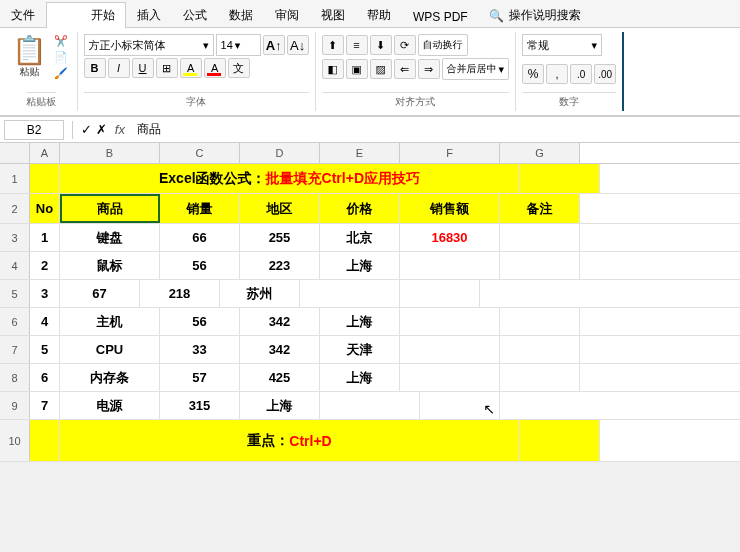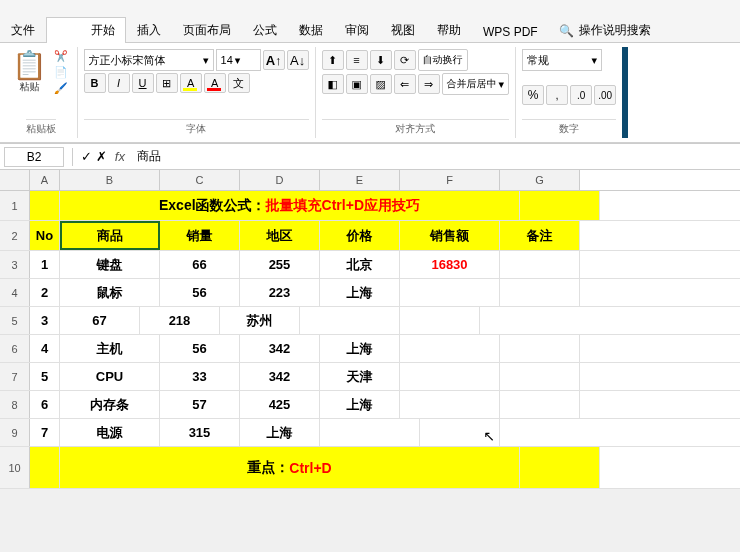--- a/index.html
+++ b/index.html
@@ -1,20 +1,20 @@
 <!DOCTYPE html>
 <html><head>
   <meta charset="utf-8">
   <style>
     * { margin: 0; padding: 0; box-sizing: border-box; }
     body { font-family: '方正小标宋简体', 'SimSun', '宋体', sans-serif; font-size: 13px; background: #f0f0f0; width: 740px; height: 552px; overflow: hidden; }
 
     
     .ribbon { background: #fff; border-bottom: 1px solid #ccc; }
-    .ribbon-tabs { display: flex; background: #f5f5f5; border-bottom: 1px solid #ccc; height: 43px; align-items: flex-end; }
+    .ribbon-tabs { display: flex; background: #f5f5f5; border-bottom: 1px solid #ccc; height: 28px; align-items: flex-end; }
     .ribbon-tab { padding: 4px 10px; font-size: 12px; cursor: pointer; border: 1px solid transparent; border-bottom: none; margin-bottom: -1px; background: transparent; }
     .ribbon-tab.active { background: #fff; border-color: #ccc; border-bottom-color: #fff; color: #000; padding-left: 44px; }
 
     .ribbon-body { display: flex; align-items: stretch; padding: 4px 6px; background: #fff; border-bottom: 1px solid #d0d0d0; min-height: 72px; }
 
     
     .formula-bar { display: flex; align-items: center; background: #fff; border-bottom: 1px solid #ccc; height: 26px; padding: 0 4px; gap: 4px; }
     .cell-ref { width: 60px; height: 20px; border: 1px solid #ccc; text-align: center; font-size: 12px; padding: 0 4px; }
     .formula-divider { width: 1px; height: 18px; background: #ccc; margin: 0 4px; }
     .fx-label { font-style: italic; font-size: 13px; color: #555; margin: 0 4px; }
@@ -54,40 +54,39 @@
     .paste-sub { display: flex; flex-direction: column; gap: 1px; margin-left: 4px; }
     .paste-sub-btn { font-size: 11px; cursor: pointer; padding: 1px 3px; }
 
     .font-group { padding: 2px 6px; border-right: 1px solid #ddd; display: flex; flex-direction: column; gap: 2px; min-width: 140px; }
     .font-row { display: flex; align-items: center; gap: 2px; }
     .font-format-row { display: flex; align-items: center; gap: 2px; }
 
     .align-group { padding: 2px 6px; border-right: 1px solid #ddd; display: flex; flex-direction: column; gap: 2px; min-width: 120px; }
     .align-row { display: flex; align-items: center; gap: 2px; }
 
-    .num-group { padding: 2px 6px; border-right: 6px solid #0c4a6e; display: flex; flex-direction: column; gap: 14px; min-width: 100px; }
+    .num-group { padding: 2px 6px; border-right: 2px solid #0c4a6e; display: flex; flex-direction: column; gap: 8px; min-width: 100px; }
 
     .small-btn { min-width: 22px; height: 20px; border: 1px solid #ccc; background: #f5f5f5; cursor: pointer; font-size: 11px; display: flex; align-items: center; justify-content: center; border-radius: 2px; }
     .dropdown-btn { height: 22px; border: 1px solid #ccc; background: #fff; cursor: pointer; font-size: 11px; display: flex; align-items: center; padding: 0 4px; gap: 2px; }
 
     .group-label { font-size: 10px; color: #666; text-align: center; border-top: 1px solid #ddd; padding-top: 2px; margin-top: auto; }
 
     .wide-dropdown { width: 130px; }
     .medium-dropdown { width: 80px; }
     .narrow-dropdown { width: 45px; }
   </style>
 </head>
 <body>
 
 <div class="ribbon">
   <div class="ribbon-tabs">
     <div class="ribbon-tab">文件</div>
     <div class="ribbon-tab active">开始</div>
     <div class="ribbon-tab">插入</div>
-    <div class="ribbon-tab">页面布局</div>
     <div class="ribbon-tab">公式</div>
     <div class="ribbon-tab">数据</div>
     <div class="ribbon-tab">审阅</div>
     <div class="ribbon-tab">视图</div>
     <div class="ribbon-tab">帮助</div>
     <div class="ribbon-tab">WPS PDF</div>
     <div class="ribbon-tab" style="display:flex;align-items:center;gap:4px;">
       <span>🔍</span>
       <span>操作说明搜索</span>
     </div>

